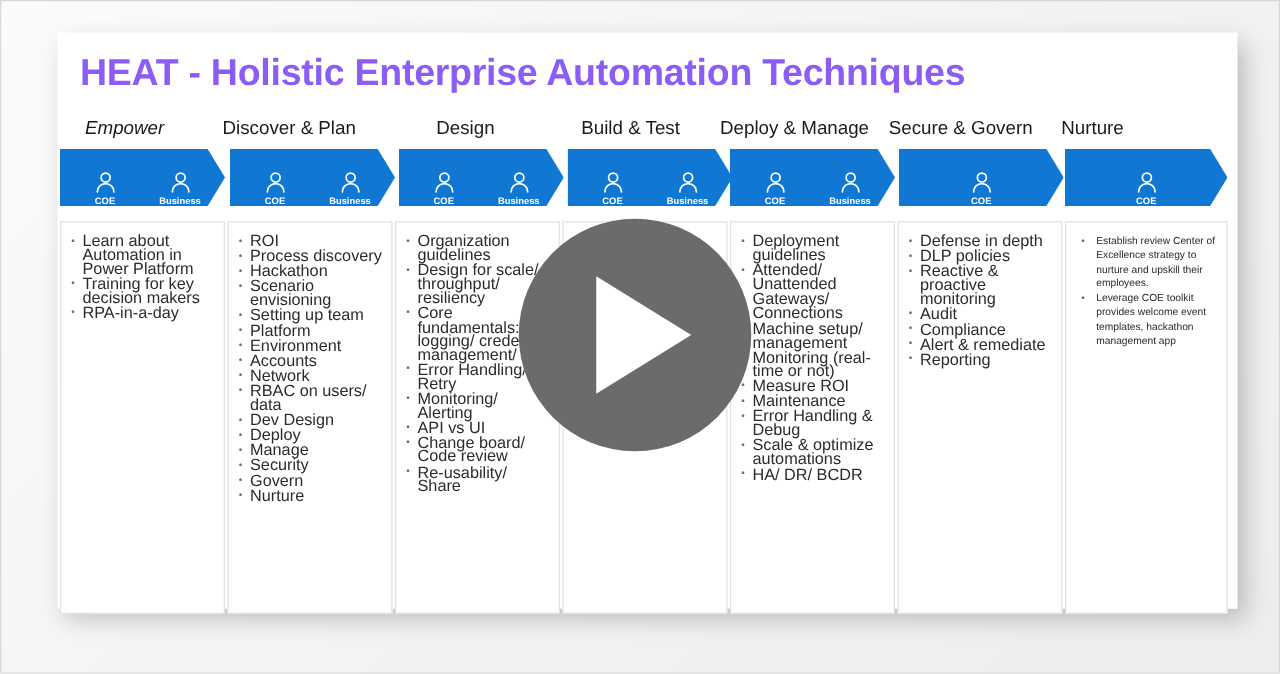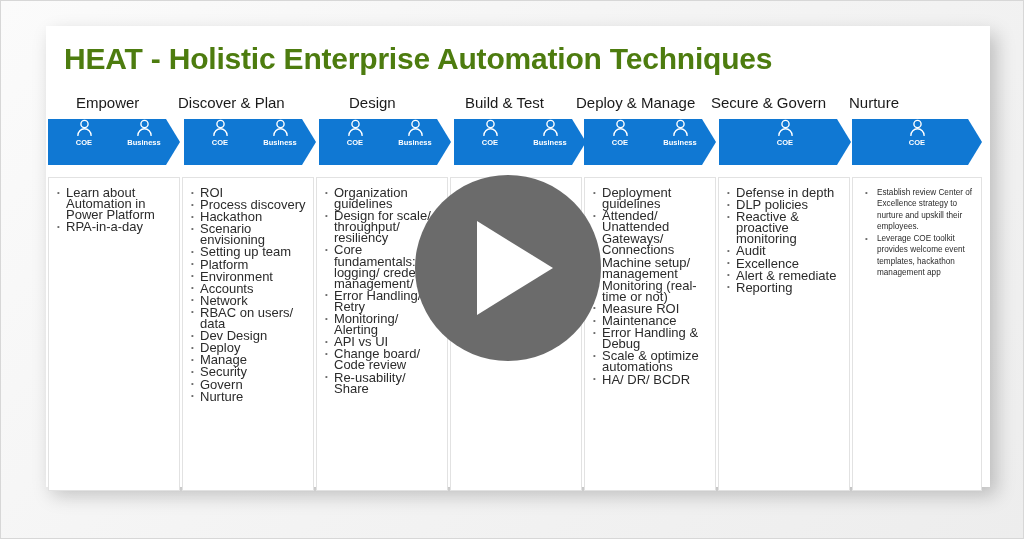--- a/index.html
+++ b/index.html
@@ -23,41 +23,41 @@
   
   .slide{
     position:absolute;left:46px;top:26px;width:944px;height:461px;
     background:#ffffff;
     box-shadow:6px 8px 18px rgba(0,0,0,0.22);
     box-sizing:border-box;
   }
 
   .slide-title{
     position:absolute;left:18px;top:16px;
-    font-size:30px;font-weight:bold;color:#4d7c0f;
+    font-size:30px;font-weight:bold;color:#8b5cf6;
     letter-spacing:-0.2px;white-space:nowrap;
     font-family:"Liberation Sans", sans-serif;
   }
 
   
   .phases{
     position:absolute;left:0;top:68px;width:944px;height:400px;
   }
   .phase{
     position:absolute;top:0;
   }
   .phase-label{
     position:absolute;top:0;left:0;
     font-size:15px;color:#1a1a1a;white-space:nowrap;
     font-family:"Liberation Sans", sans-serif;
   }
   .chevron{
     position:absolute;top:25px;left:0;height:46px;
     background:#1078d3;
-    display:flex;align-items:flex-start;justify-content:center;
+    display:flex;align-items:flex-end;justify-content:center;
     gap:8px;
   }
   .chevron.pointed{
     clip-path:polygon(0 0, calc(100% - 14px) 0, 100% 50%, calc(100% - 14px) 100%, 0 100%);
   }
   .persona{
     display:flex;flex-direction:column;align-items:center;justify-content:center;
     width:52px;
   }
   .persona svg{display:block;}
@@ -115,21 +115,21 @@
 
 <div class="viewport">
   <div class="player-frame"></div>
 
   <div class="slide">
 
     <div class="slide-title">HEAT - Holistic Enterprise Automation Techniques</div>
 
     <div class="phases" id="phases-root">
         <div class="phase" style="left: 2px; width: 132px;">
-          <div class="phase-label" style="left: 28px;">Empower</div>
+          <div class="phase-label" style="left: 20px; font-style: italic;">Empower</div>
           <div class="chevron pointed" style="width: 132px;">
             <div class="persona">
               <span>
                 <svg width="17" height="18" viewBox="0 0 17 18" fill="none">
                   <circle cx="8.5" cy="5" r="3.6" stroke="#ffffff" stroke-width="1.4" fill="none"></circle>
                   <path d="M1.9 16.4a6.6 6.6 0 0 1 13.2 0" stroke="#ffffff" stroke-width="1.4" fill="none" stroke-linecap="round"></path>
                 </svg>
               </span>
               <span class="persona-label">COE</span>
             </div>
@@ -139,20 +139,21 @@
                   <circle cx="8.5" cy="5" r="3.6" stroke="#ffffff" stroke-width="1.4" fill="none"></circle>
                   <path d="M1.9 16.4a6.6 6.6 0 0 1 13.2 0" stroke="#ffffff" stroke-width="1.4" fill="none" stroke-linecap="round"></path>
                 </svg>
               </span>
               <span class="persona-label">Business</span>
             </div>
           </div>
           <div class="content-box" style="left: 0px; width: 132px;">
             <ul>
               <li>Learn about Automation in Power Platform</li>
+              <li>Training for key decision makers</li>
               <li>RPA-in-a-day</li>
             </ul>
           </div>
         </div>
         <div class="phase" style="left: 138px; width: 132px;">
           <div class="phase-label" style="left: -6px;">Discover &amp; Plan</div>
           <div class="chevron pointed" style="width: 132px;">
             <div class="persona">
               <span>
                 <svg width="17" height="18" viewBox="0 0 17 18" fill="none">
@@ -303,21 +304,21 @@
               </span>
               <span class="persona-label">COE</span>
             </div>
           </div>
           <div class="content-box" style="left: -1px; width: 132px;">
             <ul>
               <li>Defense in depth</li>
               <li>DLP policies</li>
               <li>Reactive &amp; proactive monitoring</li>
               <li>Audit</li>
-              <li>Excellence</li>
+              <li>Compliance</li>
               <li>Alert &amp; remediate</li>
               <li>Reporting</li>
             </ul>
           </div>
         </div>
         <div class="phase" style="left: 806px; width: 130px;">
           <div class="phase-label" style="left: -3px;">Nurture</div>
           <div class="chevron pointed" style="width: 130px;">
             <div class="persona">
               <span>

